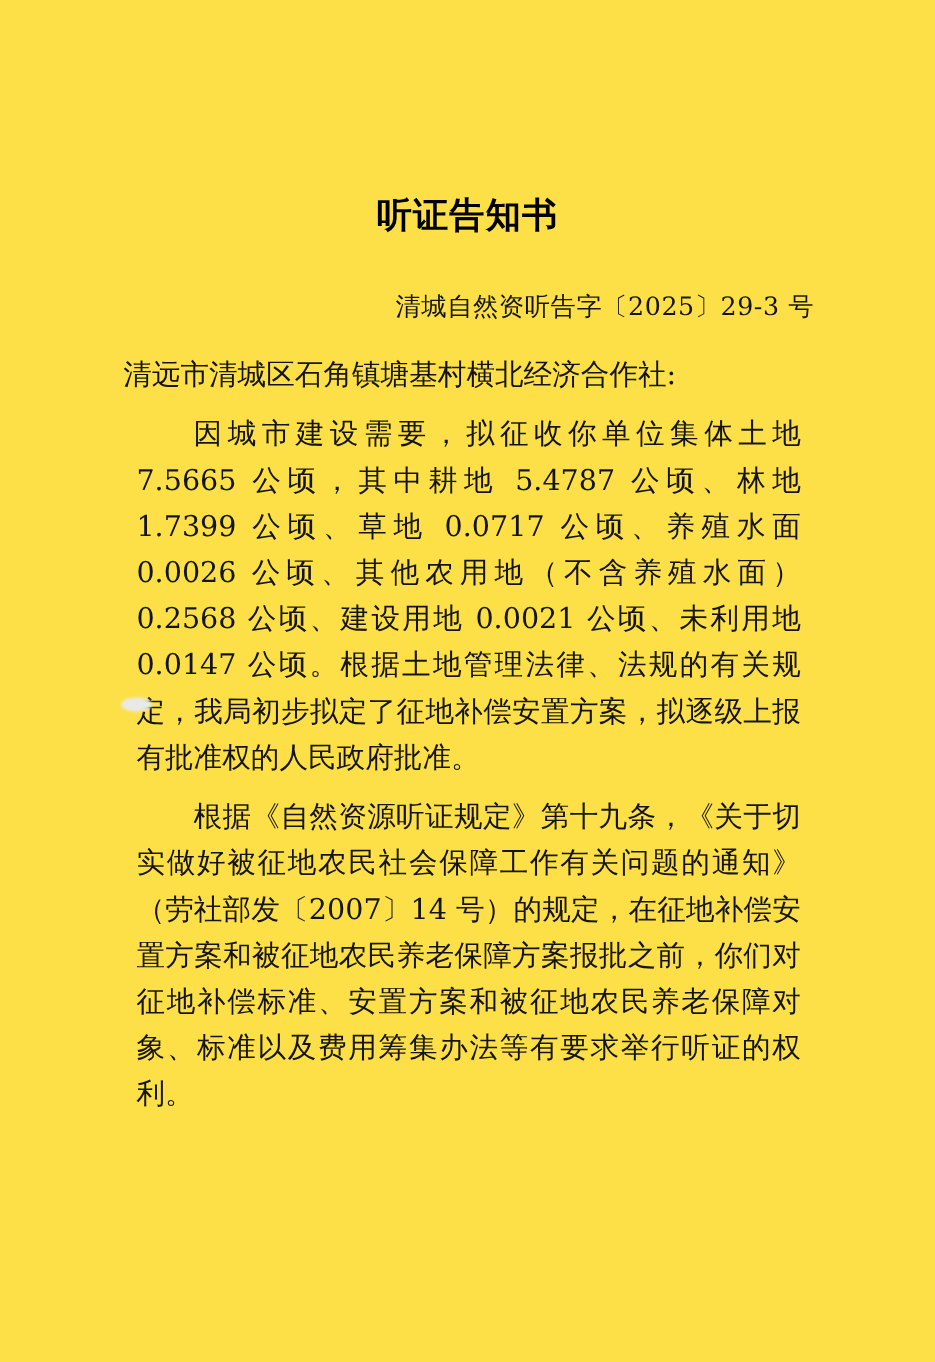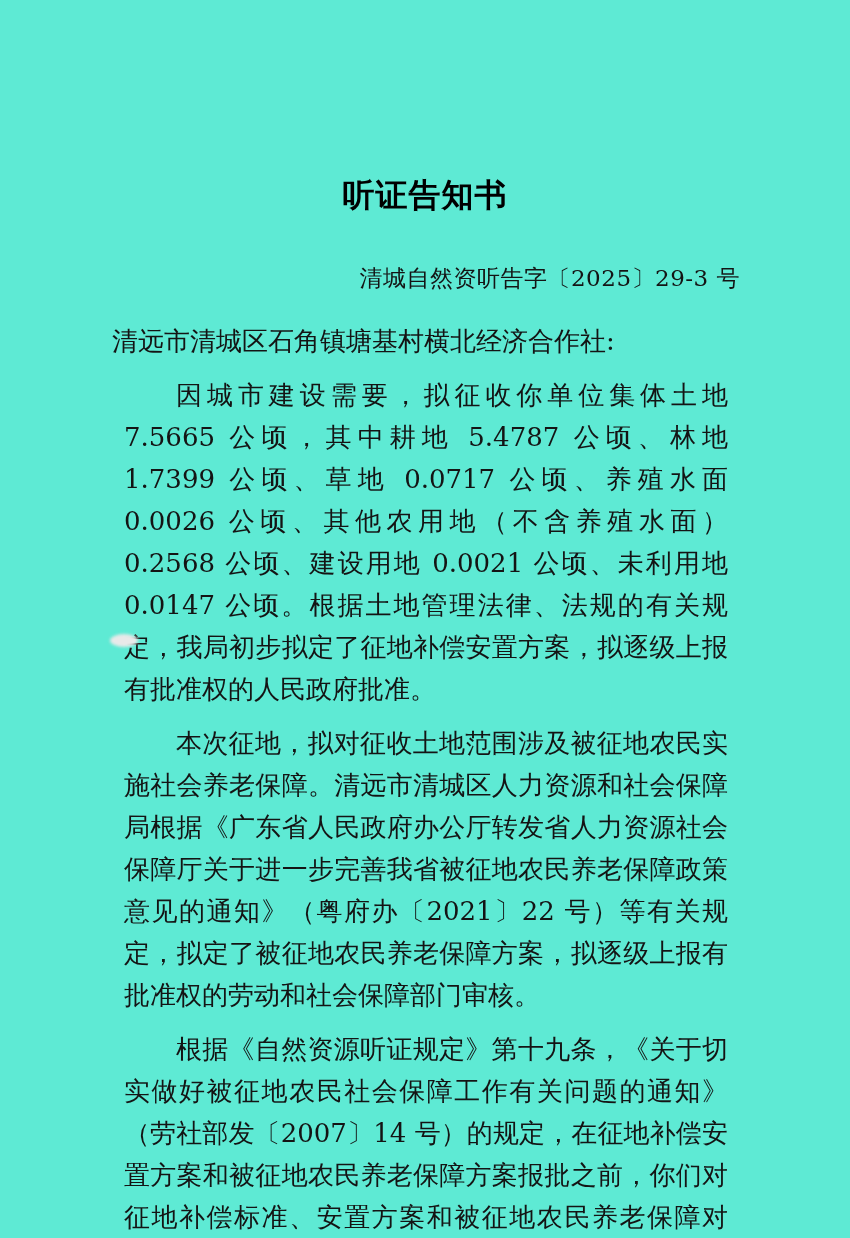--- a/index.html
+++ b/index.html
@@ -4,21 +4,21 @@
 <style>
   html, body {
     margin: 0;
     padding: 0;
     background: #ffffff;
   }
   .page {
     position: relative;
     width: 850px;
     height: 1238px;
-    background: #5eead4;
+    background: #fde047;
     overflow: hidden;
     color: #141414;
     font-family: "DejaVu Serif", serif;
   }
   .doc-title {
     position: absolute;
     top: 174px;
     left: 0;
     width: 100%;
     margin: 0;
@@ -72,20 +72,19 @@
 
   <h1 class="doc-title">听证告知书</h1>
 
   <div class="doc-number">清城自然资听告字〔2025〕29-3 号</div>
 
   <div class="doc-body">
     <p class="addressee">清远市清城区石角镇塘基村横北经济合作社:</p>
 
     <p class="para">因城市建设需要，拟征收你单位集体土地 7.5665 公顷，其中耕地 5.4787 公顷、林地 1.7399 公顷、草地 0.0717 公顷、养殖水面 0.0026 公顷、其他农用地（不含养殖水面）0.2568 公顷、建设用地 0.0021 公顷、未利用地 0.0147 公顷。根据土地管理法律、法规的有关规定，我局初步拟定了征地补偿安置方案，拟逐级上报有批准权的人民政府批准。</p>
 
-    <p class="para">本次征地，拟对征收土地范围涉及被征地农民实施社会养老保障。清远市清城区人力资源和社会保障局根据《广东省人民政府办公厅转发省人力资源社会保障厅关于进一步完善我省被征地农民养老保障政策意见的通知》（粤府办〔2021〕22 号）等有关规定，拟定了被征地农民养老保障方案，拟逐级上报有批准权的劳动和社会保障部门审核。</p>
 
     <p class="para">根据《自然资源听证规定》第十九条，《关于切实做好被征地农民社会保障工作有关问题的通知》（劳社部发〔2007〕14 号）的规定，在征地补偿安置方案和被征地农民养老保障方案报批之前，你们对征地补偿标准、安置方案和被征地农民养老保障对象、标准以及费用筹集办法等有要求举行听证的权利。</p>
   </div>
 
   <div class="scan-smudge"></div>
 
 </div>
 
 </body></html>

